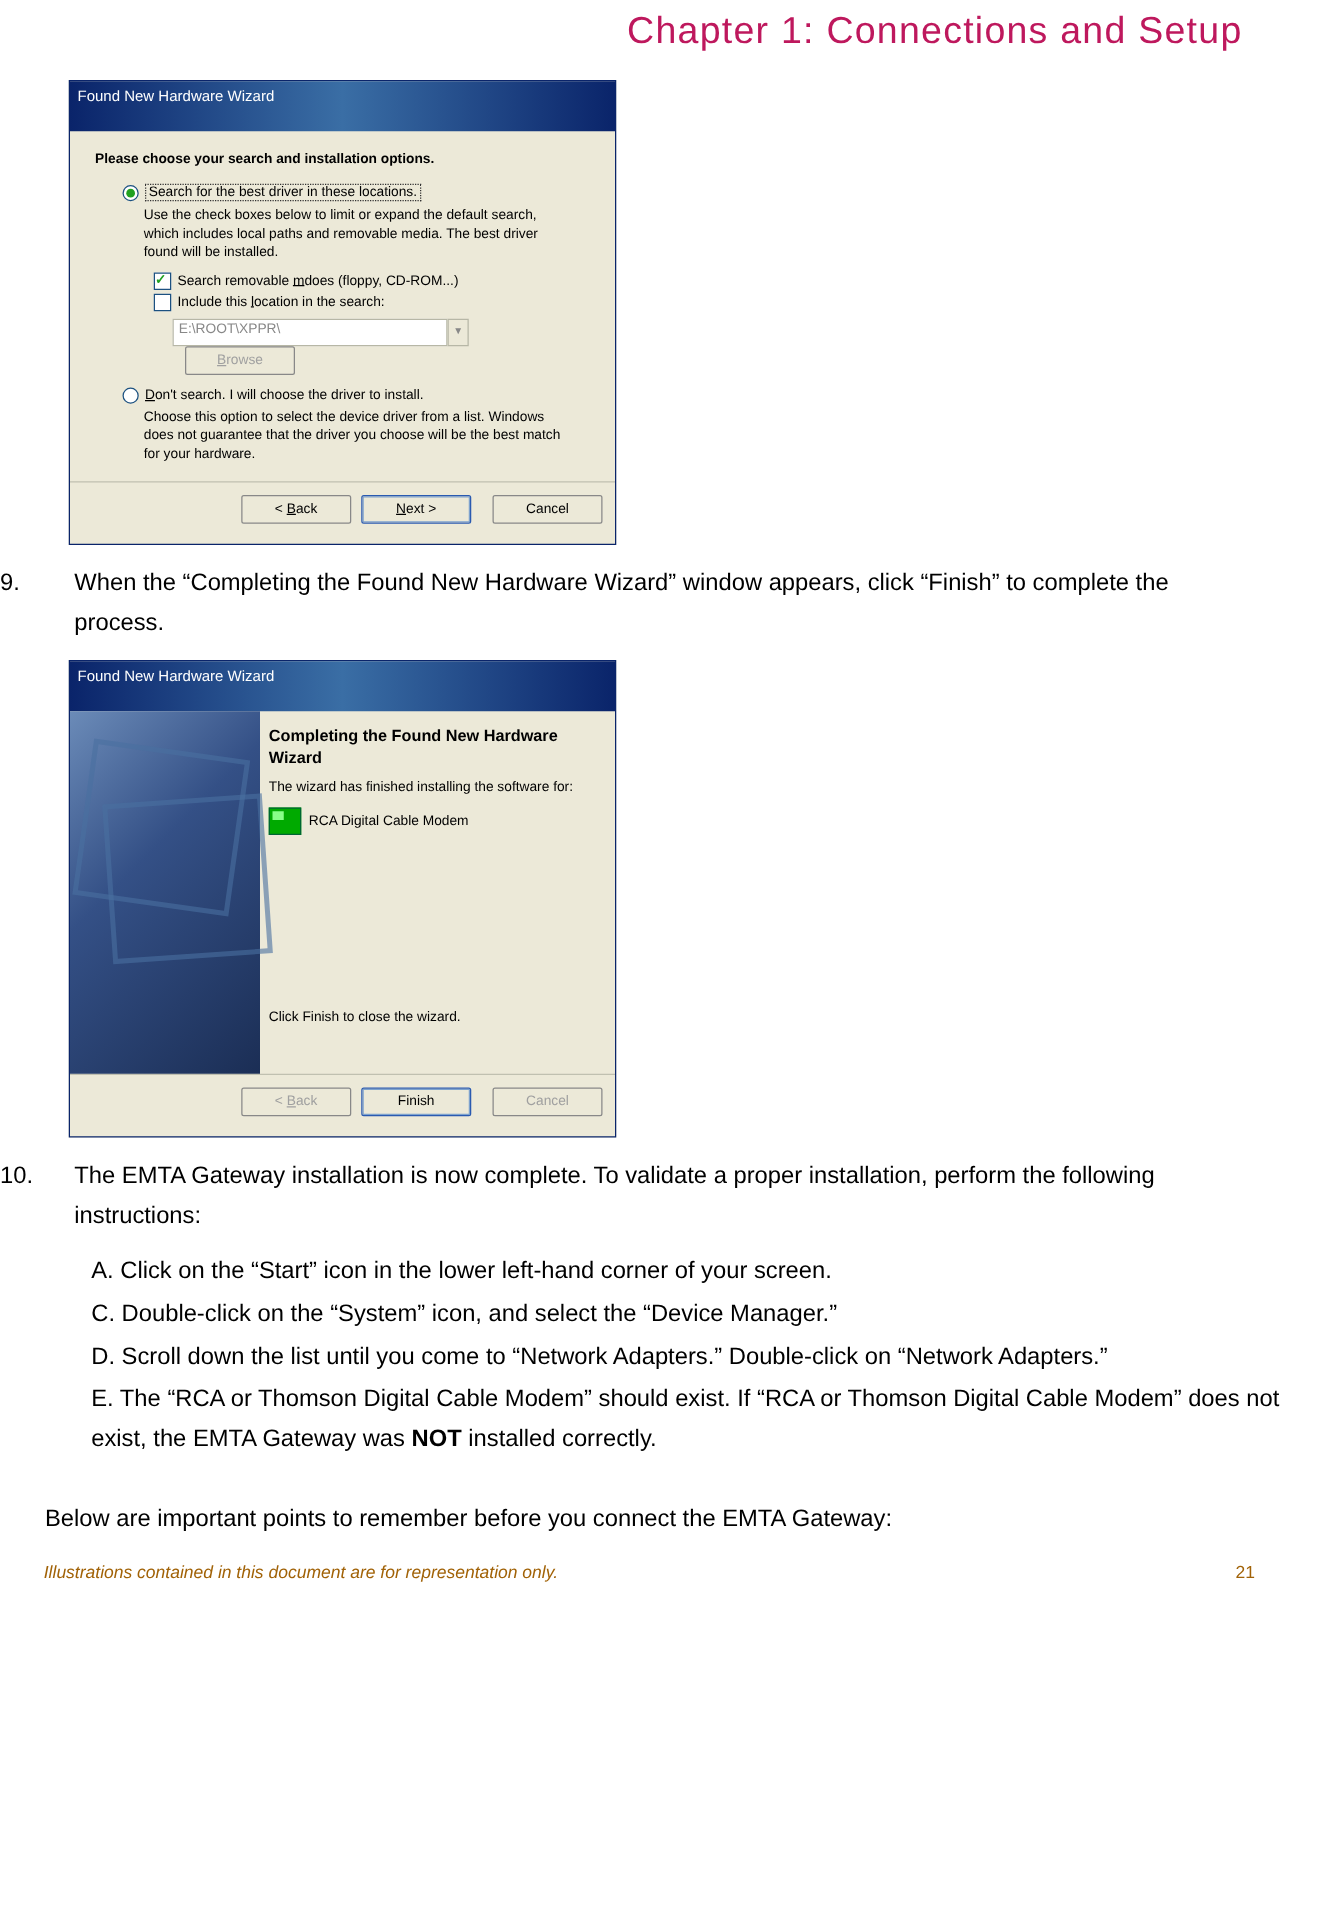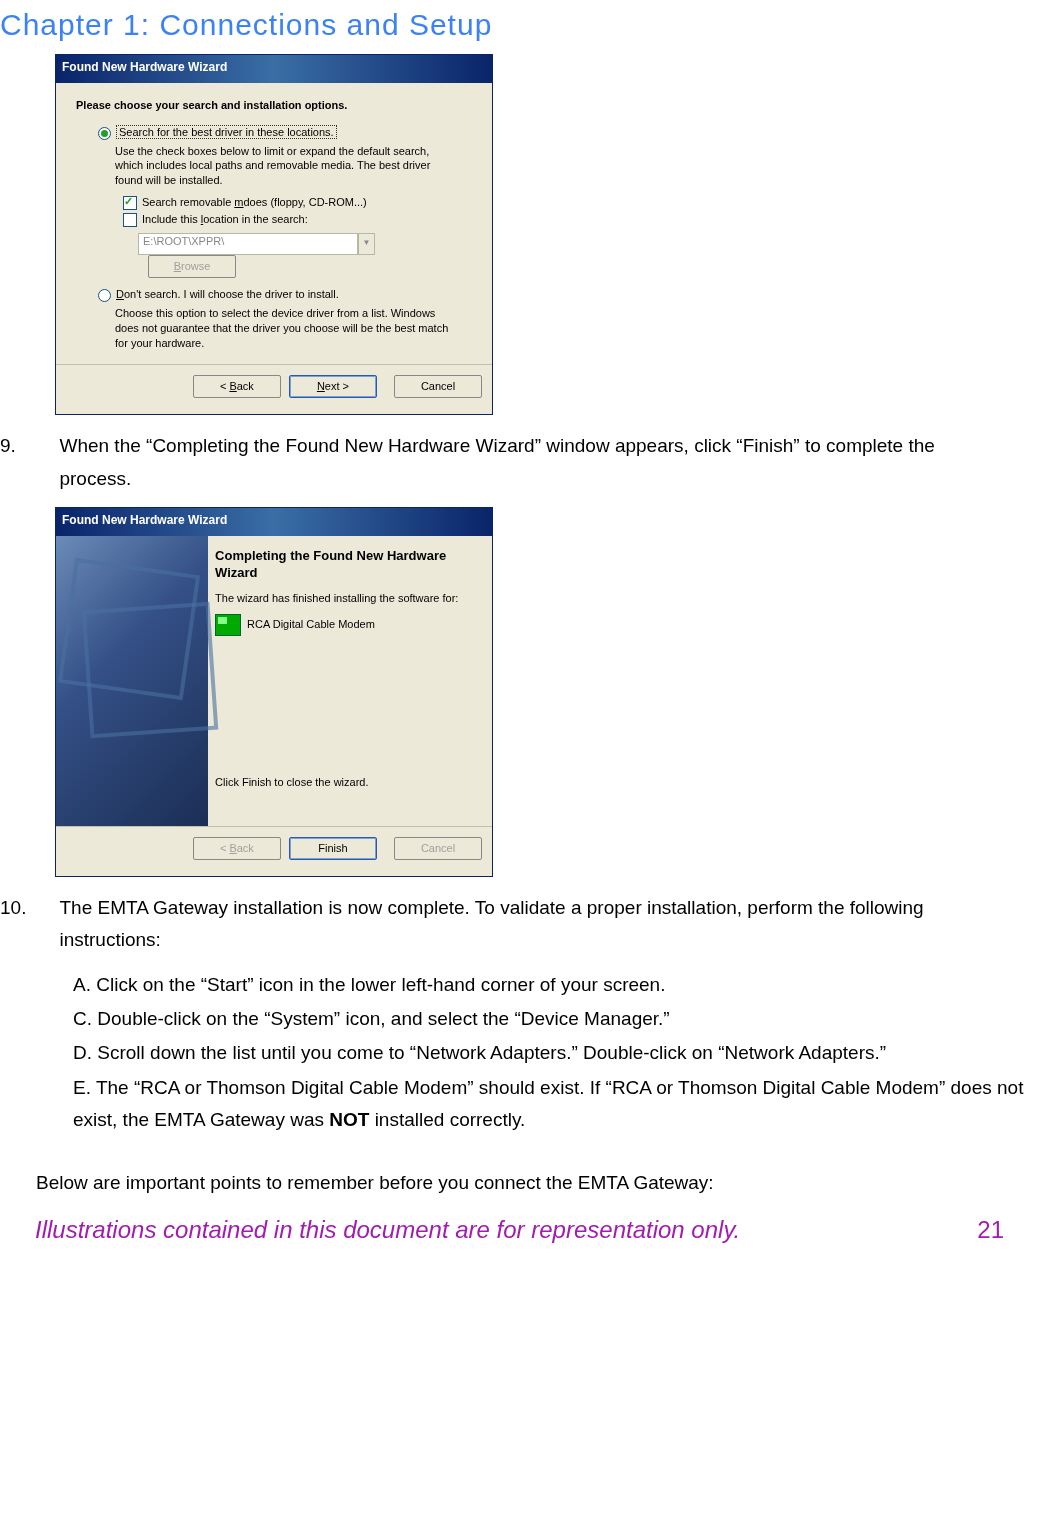--- a/index.html
+++ b/index.html
@@ -1,26 +1,26 @@
 <!DOCTYPE html>
 <html><head>
 <meta charset="utf-8">
 <style>
 body{margin:0;background:#fff;font-family:"Lucida Sans",Verdana,Arial,sans-serif;color:#000;width:1059px}
 .page{padding:0 35px 20px 0}
-.chapter-title{font-size:30px;color:#3b82f6;margin:8px 30px 12px 0;letter-spacing:1px}
+.chapter-title{text-align:right;font-size:30px;color:#be185d;margin:8px 30px 22px 0;letter-spacing:1px}
 .step{margin:15px 0 12px 0;line-height:1.7}
 .step-num{display:inline-block;width:40px;vertical-align:top;font-size:19px;text-align:left;margin-left:0}
 .step-body{display:inline-block;width:940px;vertical-align:top;font-size:19px;margin-left:15px}
 .sub-block{margin-left:73px;font-size:19px;line-height:1.7;margin-top:4px}
 .sub-item{margin-bottom:2px}
 
 
 .xp-dialog{width:436px;margin-left:55px;border:1px solid #0a246a;background:#ece9d8;font-family:Tahoma,sans-serif;font-size:11px;color:#000}
-.xp-titlebar{height:28px;background:linear-gradient(to right,#0a246a 0%,#3a6ea5 50%,#0a246a 100%);color:#fff;font-weight:bold;font-size:12px;line-height:24px;padding:0 6px}
+.xp-titlebar{height:40px;background:linear-gradient(to right,#0a246a 0%,#3a6ea5 50%,#0a246a 100%);color:#fff;font-weight:normal;font-size:12px;line-height:24px;padding:0 6px}
 .xp-inst{font-weight:bold;font-size:11px;padding:16px 0 10px 20px}
 .xp-body1{padding:4px 22px 6px 22px}
 .xp-radio-row{margin:1px 0 4px 20px}
 .xp-radio-desc{margin:0 10px 8px 37px;line-height:1.35}
 .xp-check-row{margin:3px 0 3px 45px}
 .xp-path-row{margin:6px 0 10px 60px}
 .xp-path{display:inline-block;width:210px;height:18px;border:1px solid #b7b7a6;background:#fff;color:#888;padding:1px 4px;vertical-align:middle}
 .xp-dd{display:inline-block;width:15px;height:20px;border:1px solid #b7b7a6;background:#ece9d8;vertical-align:middle;text-align:center;font-size:8px;line-height:18px;color:#888}
 .xp-footer{border-top:1px solid #c0c0b0;padding:10px 10px 16px 0;text-align:right}
 .xp-btn{display:inline-block;min-width:62px;height:21px;line-height:20px;text-align:center;border:1px solid #888;background:#ece9d8;font-size:11px;margin-left:5px;padding:0 12px;border-radius:2px}
@@ -40,21 +40,21 @@
 .xp-right{display:inline-block;vertical-align:top;width:270px;padding:12px 0 0 4px}
 .xp-complete-title{font-weight:bold;font-size:13px;margin-bottom:10px;line-height:1.3}
 .xp-complete-sub{font-size:11px;margin-bottom:10px}
 .xp-device{font-size:11px;margin:6px 0 0 0}
 .xp-device-icon{display:inline-block;width:24px;height:20px;background:#0a0;border:1px solid #063;vertical-align:middle;margin-right:6px;position:relative}
 .xp-device-icon::after{content:"";position:absolute;left:2px;top:2px;width:9px;height:7px;background:#8f8}
 
 .note-line{margin:36px 0 18px 36px;font-size:19px}
 .bullet-line{margin:6px 0 0 58px;font-size:19px}
 .box-bullet{display:inline-block;width:10px;height:10px;border:1px solid #000;margin-right:22px;vertical-align:middle}
-.page-footer{margin:22px 20px 0 35px;font-style:italic;font-size:24px;color:#a21caf}
+.page-footer{margin:22px 20px 0 35px;font-style:italic;font-size:14px;color:#a16207}
 .page-footer .pnum{float:right;font-style:normal}
 </style>
 </head>
 <body>
 
 <div class="page">
   <div class="chapter-title">Chapter 1: Connections and Setup</div>
 
   <div class="xp-dialog" style="margin-bottom:10px">
     <div class="xp-titlebar">Found New Hardware Wizard</div>

